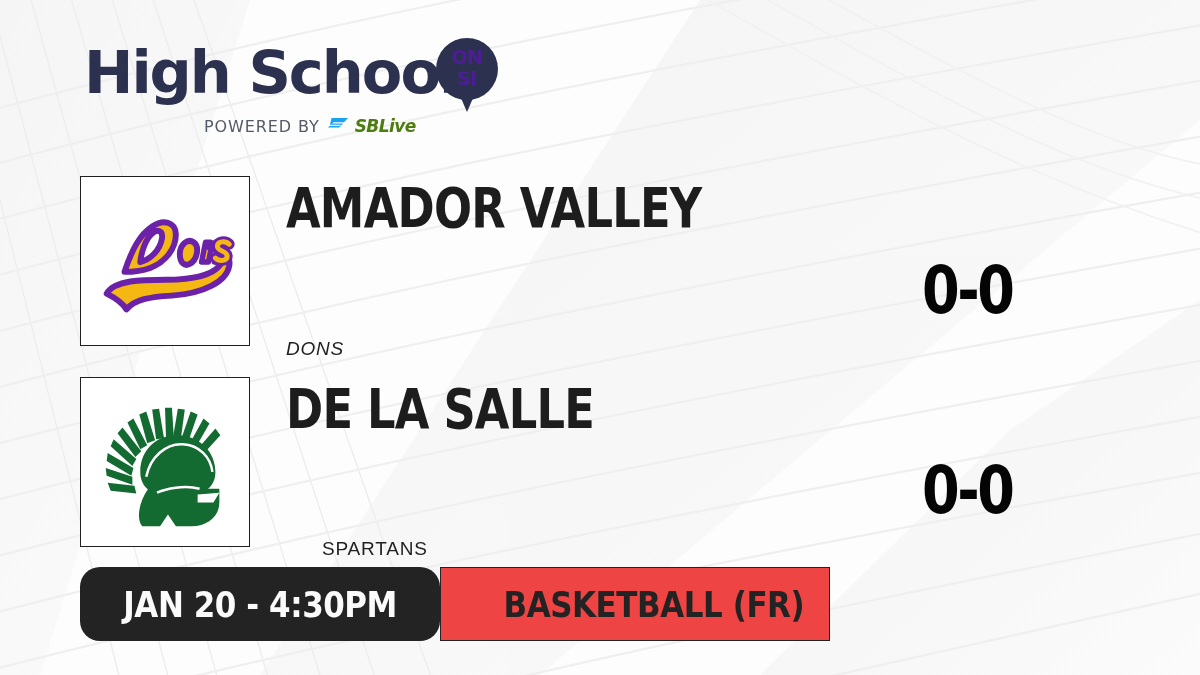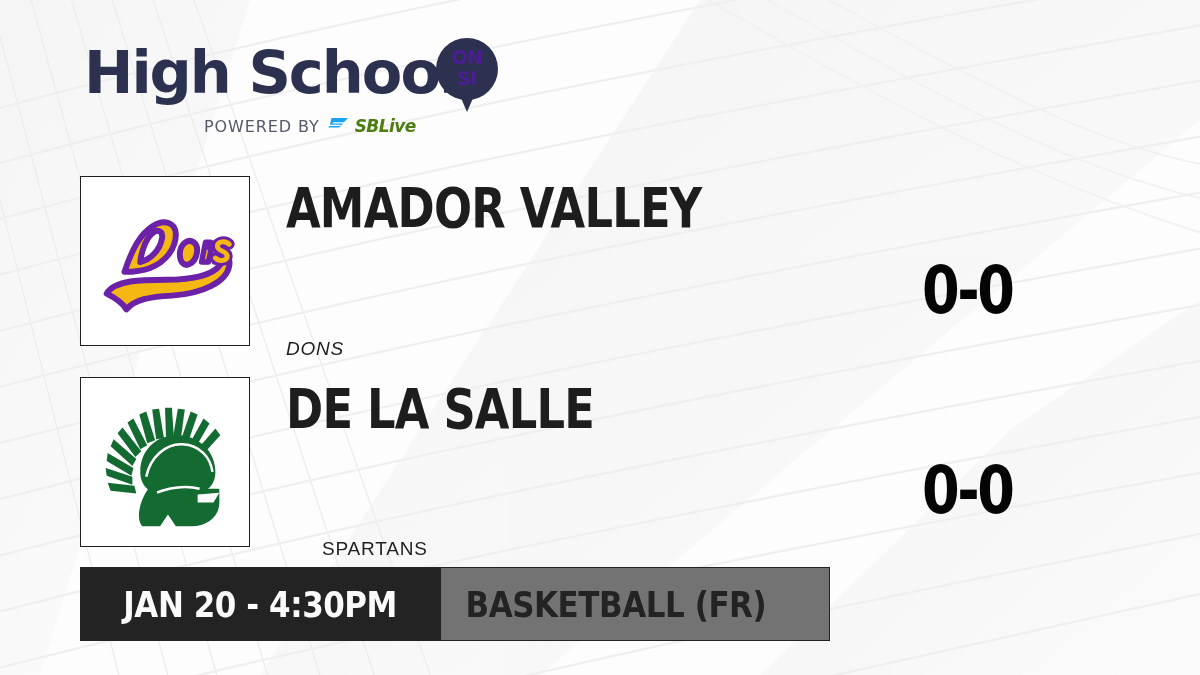--- a/index.html
+++ b/index.html
@@ -138,38 +138,38 @@
   #team-record-1 { left:922px; top:258px; }
   #team-record-2 { left:922px; top:458px; }
 
   
   #info-bar { position:absolute; left:80px; top:567px; height:74px; display:flex; }
 
   #datetime-chip {
     background:#232323;
     height:74px;
     width:360px;
-    display:flex; align-items:center; justify-content:center;
+    display:flex; align-items:center; justify-content:center;border-radius:20px;
   }
   #datetime-label {
     font-family:"DejaVu Sans", sans-serif;
     font-weight:700;
     font-size:36px;
     letter-spacing:-0.5px;
     color:#fafafa;
     transform:scaleX(0.86);
     white-space:nowrap;
   }
 
   #sport-chip {
-    background:#737373;
+    background:#ef4444;
     border:1.5px solid #232323;
     height:74px;
     width:390px;
-    display:flex; align-items:center; justify-content:flex-start;
+    display:flex; align-items:center; justify-content:flex-end;
   }
   #sport-label {
     font-family:"DejaVu Sans", sans-serif;
     font-weight:700;
     font-size:36px;
     letter-spacing:-0.5px;
     color:#232323;
     transform:scaleX(0.86);
     white-space:nowrap;
   }

